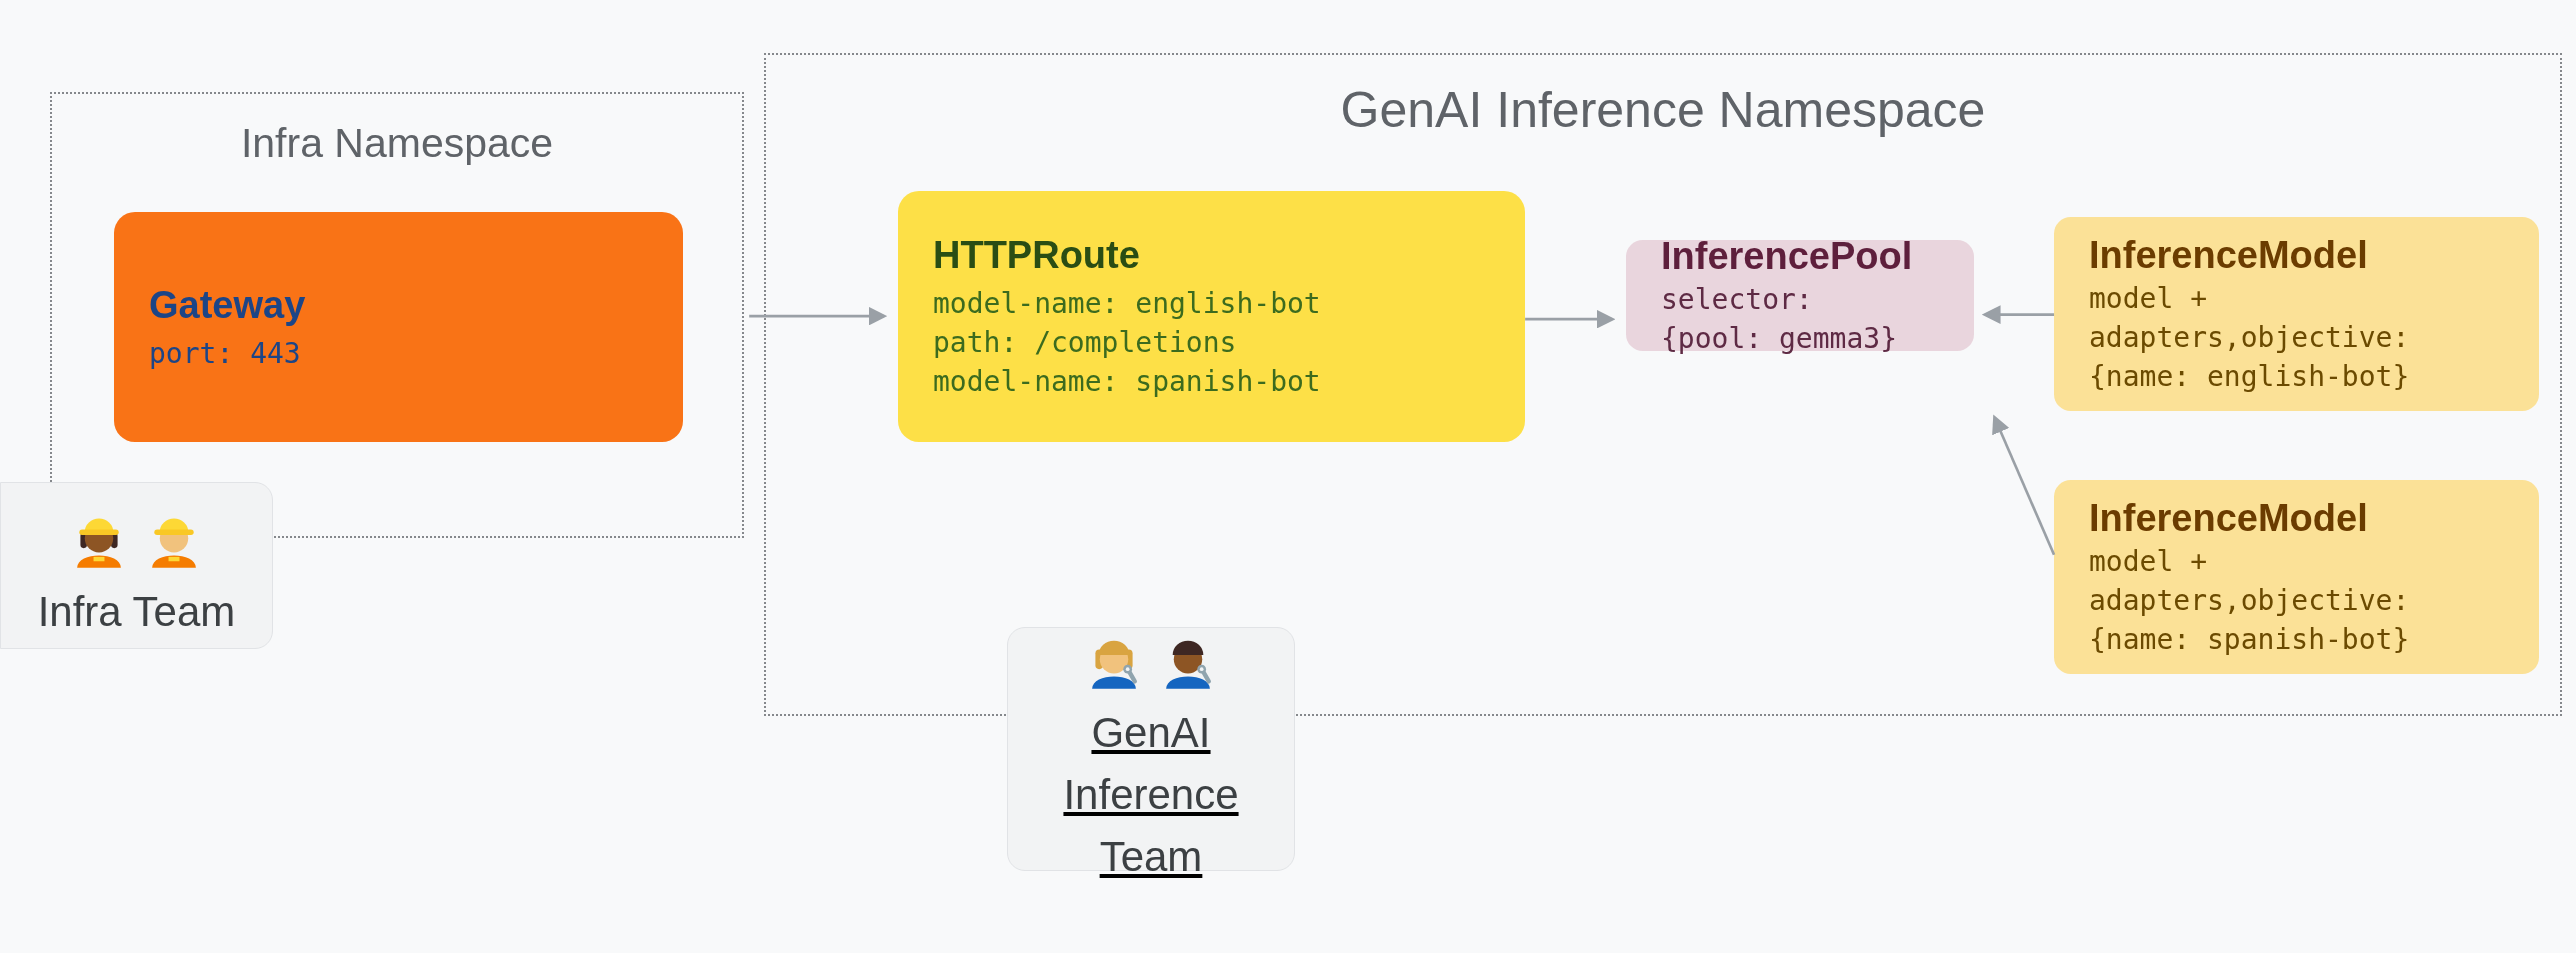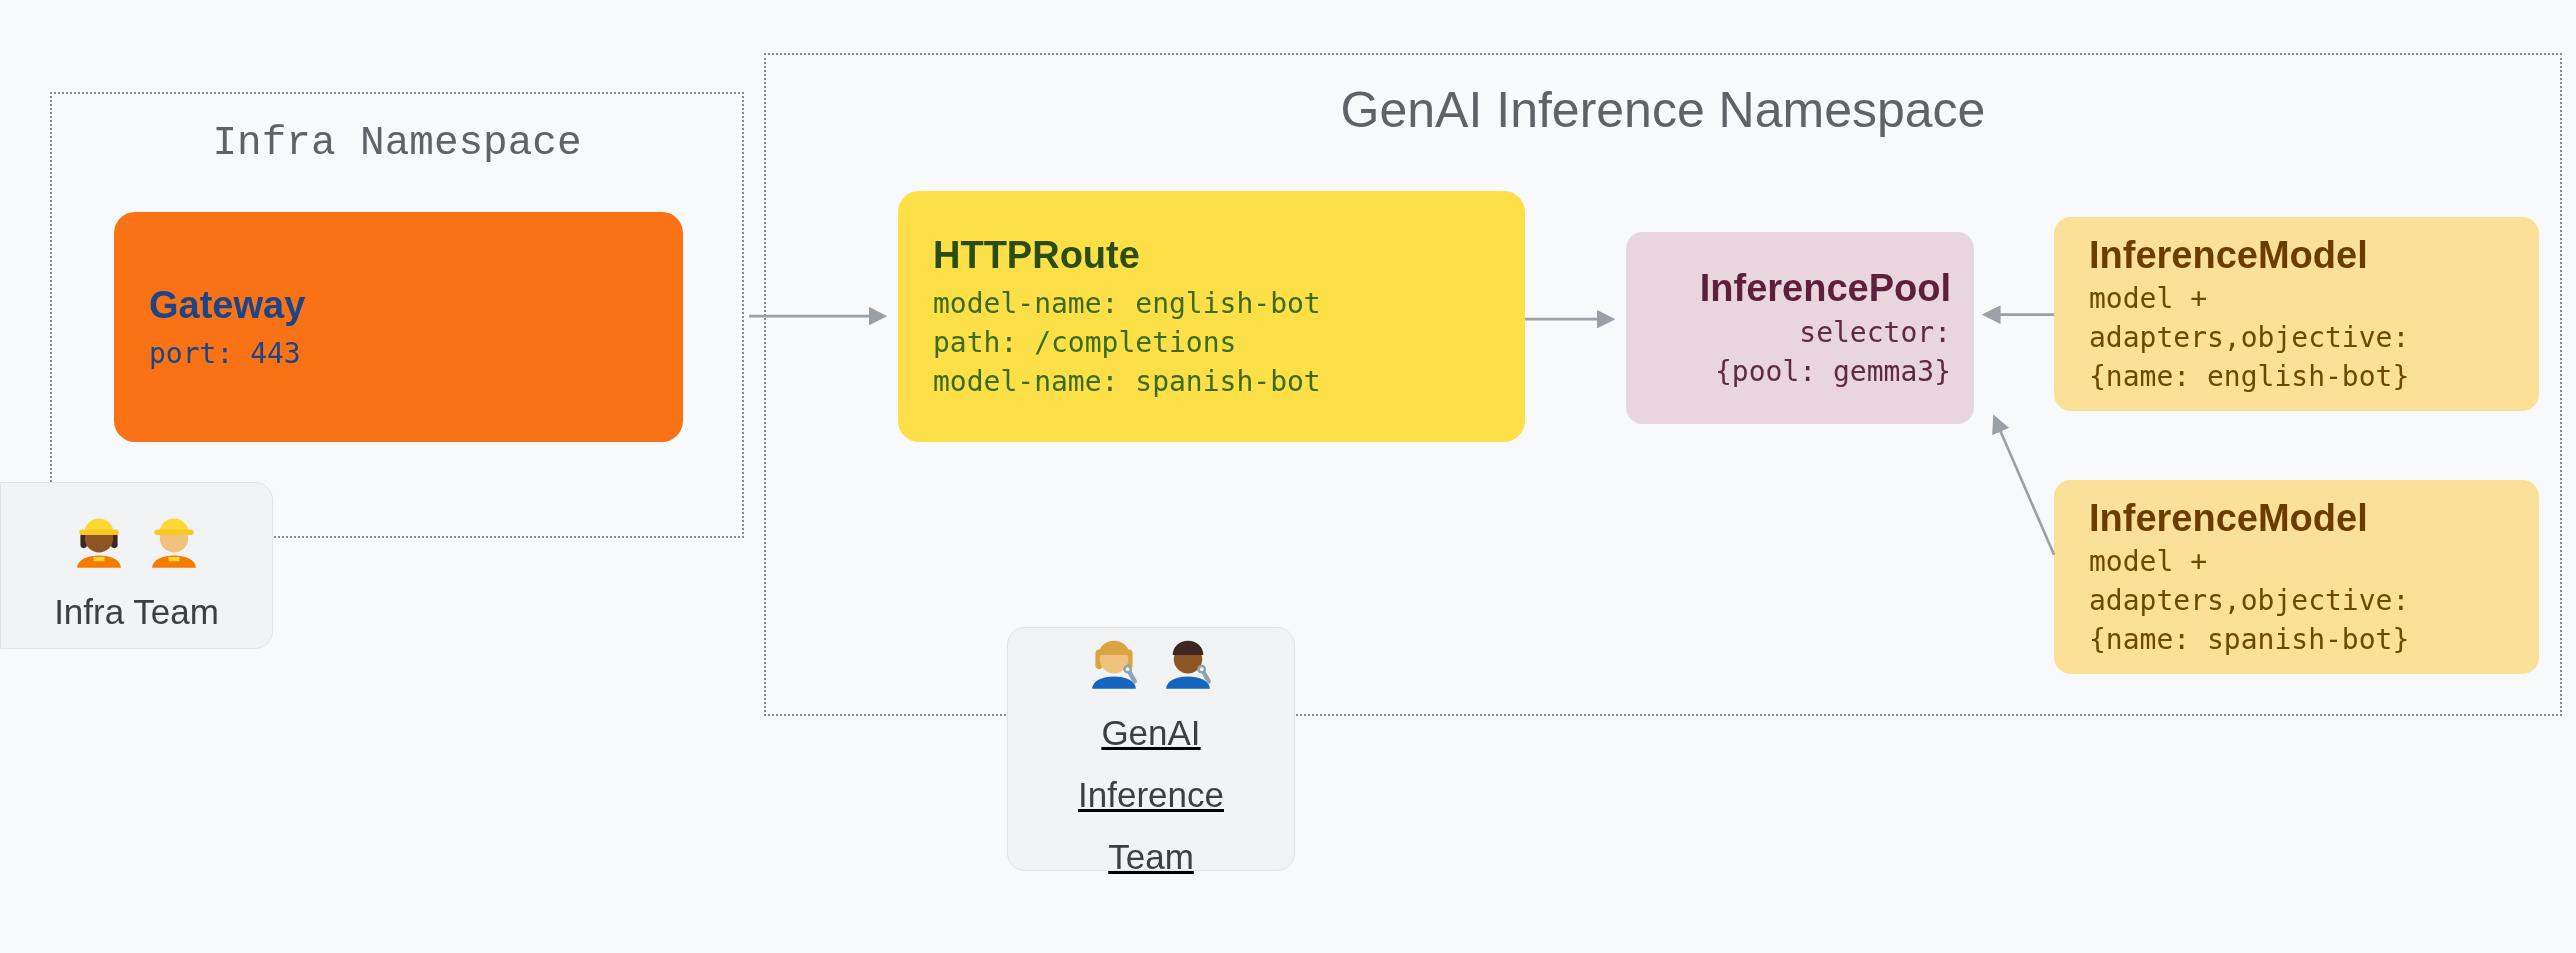--- a/index.html
+++ b/index.html
@@ -15,21 +15,21 @@
   .ns-box {
     position: absolute;
     border: 2.3px dotted #85888c;
   }
   .ns-title {
     text-align: center;
     color: #5f6368;
     margin-top: 26px;
   }
   .infra-ns { left: 50px; top: 92px; width: 694px; height: 446px; }
-  .infra-ns .ns-title { font-size: 41px; font-family: Liberation Mono, monospace; }
+  .infra-ns .ns-title { font-size: 41px; }
   .genai-ns { left: 764px; top: 53px; width: 1798px; height: 663px; }
   .genai-ns .ns-title { font-size: 50px; }
 
   
   .node {
     position: absolute;
     border-radius: 21px;
     display: flex;
     flex-direction: column;
     justify-content: center;
@@ -40,21 +40,21 @@
   .code-line { font-family: "DejaVu Sans Mono", monospace; font-size: 28px; line-height: 39px; white-space: pre; }
 
   .gateway { left: 114px; top: 212px; width: 569px; height: 230px; background: #f97316; }
   .gateway .node-title { color: #1c4587; }
   .gateway .code-line { color: #1c4587; }
 
   .httproute { left: 898px; top: 191px; width: 627px; height: 251px; background: #fde047; }
   .httproute .node-title { color: #2a4d14; }
   .httproute .code-line { color: #3c6b1e; }
 
-  .inference-pool { left: 1626px; top: 232px; width: 348px; height: 192px; background: #e9d5dd; border-radius: 16.7px; text-align: right; }
+  .inference-pool { left: 1626px; top: 240px; width: 348px; height: 111px; background: #e9d5dd; border-radius: 16.7px; }
   .inference-pool .node-title { color: #5e1f3c; margin-bottom: 1.5px; }
   .inference-pool .code-line { color: #5e2a44; }
 
   .inference-model { width: 485px; height: 194px; background: #fbe197; border-radius: 16.7px; }
   .inference-model .node-title { color: #6b3c00; margin-bottom: 1.5px; }
   .inference-model .code-line { color: #6b4a00; }
   .model-english { left: 2054px; top: 217px; }
   .model-spanish { left: 2054px; top: 480px; }
 
   
@@ -62,21 +62,21 @@
     position: absolute;
     background: #f2f3f4;
     border: 1.5px solid #e1e3e6;
     border-radius: 18px;
     display: flex;
     flex-direction: column;
     align-items: center;
     justify-content: center;
   }
   .team-icons { display: flex; gap: 4.6px; align-items: flex-end; }
-  .team-label { font-size: 35px; line-height: 40px; color: #3c4043; text-align: right; margin-top: 22px; }
+  .team-label { font-size: 42px; line-height: 40px; color: #3c4043; text-align: right; margin-top: 22px; }
   .infra-team { left: 0px; top: 482px; width: 273px; height: 167px; border-radius: 0 18px 18px 0; }
   .genai-team { left: 1007px; top: 627px; width: 288px; height: 244px; text-decoration: underline; }
 
   
   .arrows {
     position: absolute;
     left: 0; top: 0;
     width: 2576px; height: 953px;
     pointer-events: none;
   }

